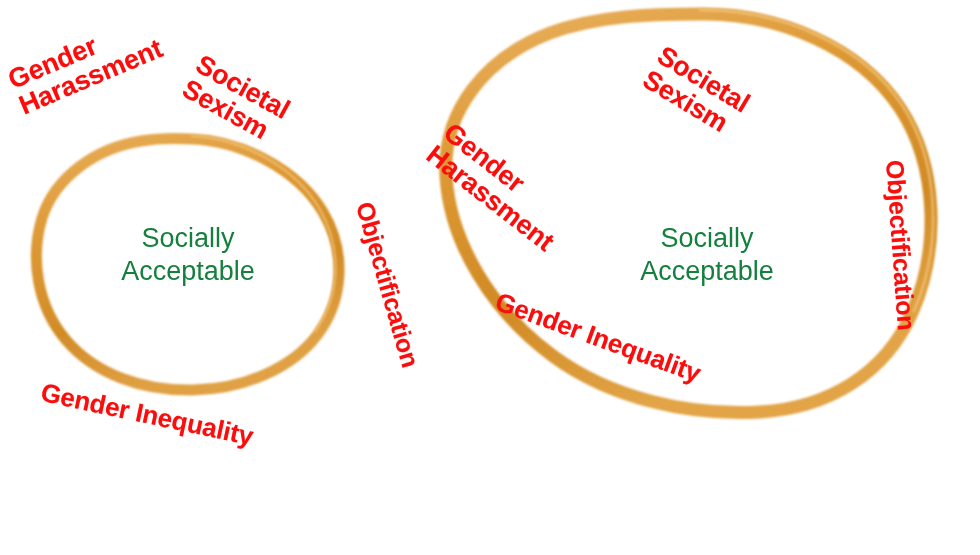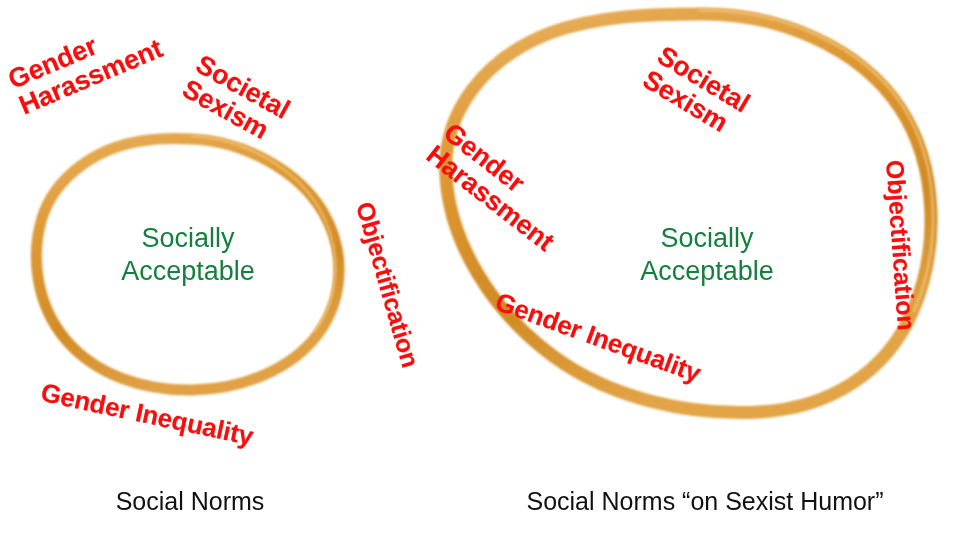--- a/index.html
+++ b/index.html
@@ -184,21 +184,20 @@
     <div class="label" id="l-societal-sexism">Societal
 Sexism</div>
 
     <div class="label" id="l-objectification">Objectification</div>
 
     <div class="label" id="l-gender-inequality">Gender Inequality</div>
 
     <div class="center-label" id="l-center">Socially
 Acceptable</div>
 
-    <div class="caption" id="l-caption">Social Norms</div>
   </div>
 
   <div class="panel" id="panel-right">
 
     <svg class="ring-svg" width="550" height="470" viewBox="0 0 550 470" aria-hidden="true">
       <defs>
         <linearGradient id="bandGradR" x1="0" y1="0" x2="0.35" y2="1">
           <stop offset="0%" stop-color="#e9b160"></stop>
           <stop offset="35%" stop-color="#dd9833"></stop>
           <stop offset="70%" stop-color="#d18a24"></stop>
@@ -230,16 +229,15 @@
     <div class="label" id="r-societal-sexism">Societal
 Sexism</div>
 
     <div class="label" id="r-objectification">Objectification</div>
 
     <div class="label" id="r-gender-inequality">Gender Inequality</div>
 
     <div class="center-label" id="r-center">Socially
 Acceptable</div>
 
-    <div class="caption" id="r-caption">Social Norms “on Sexist Humor”</div>
   </div>
 
 </div>
 
 </body></html>

